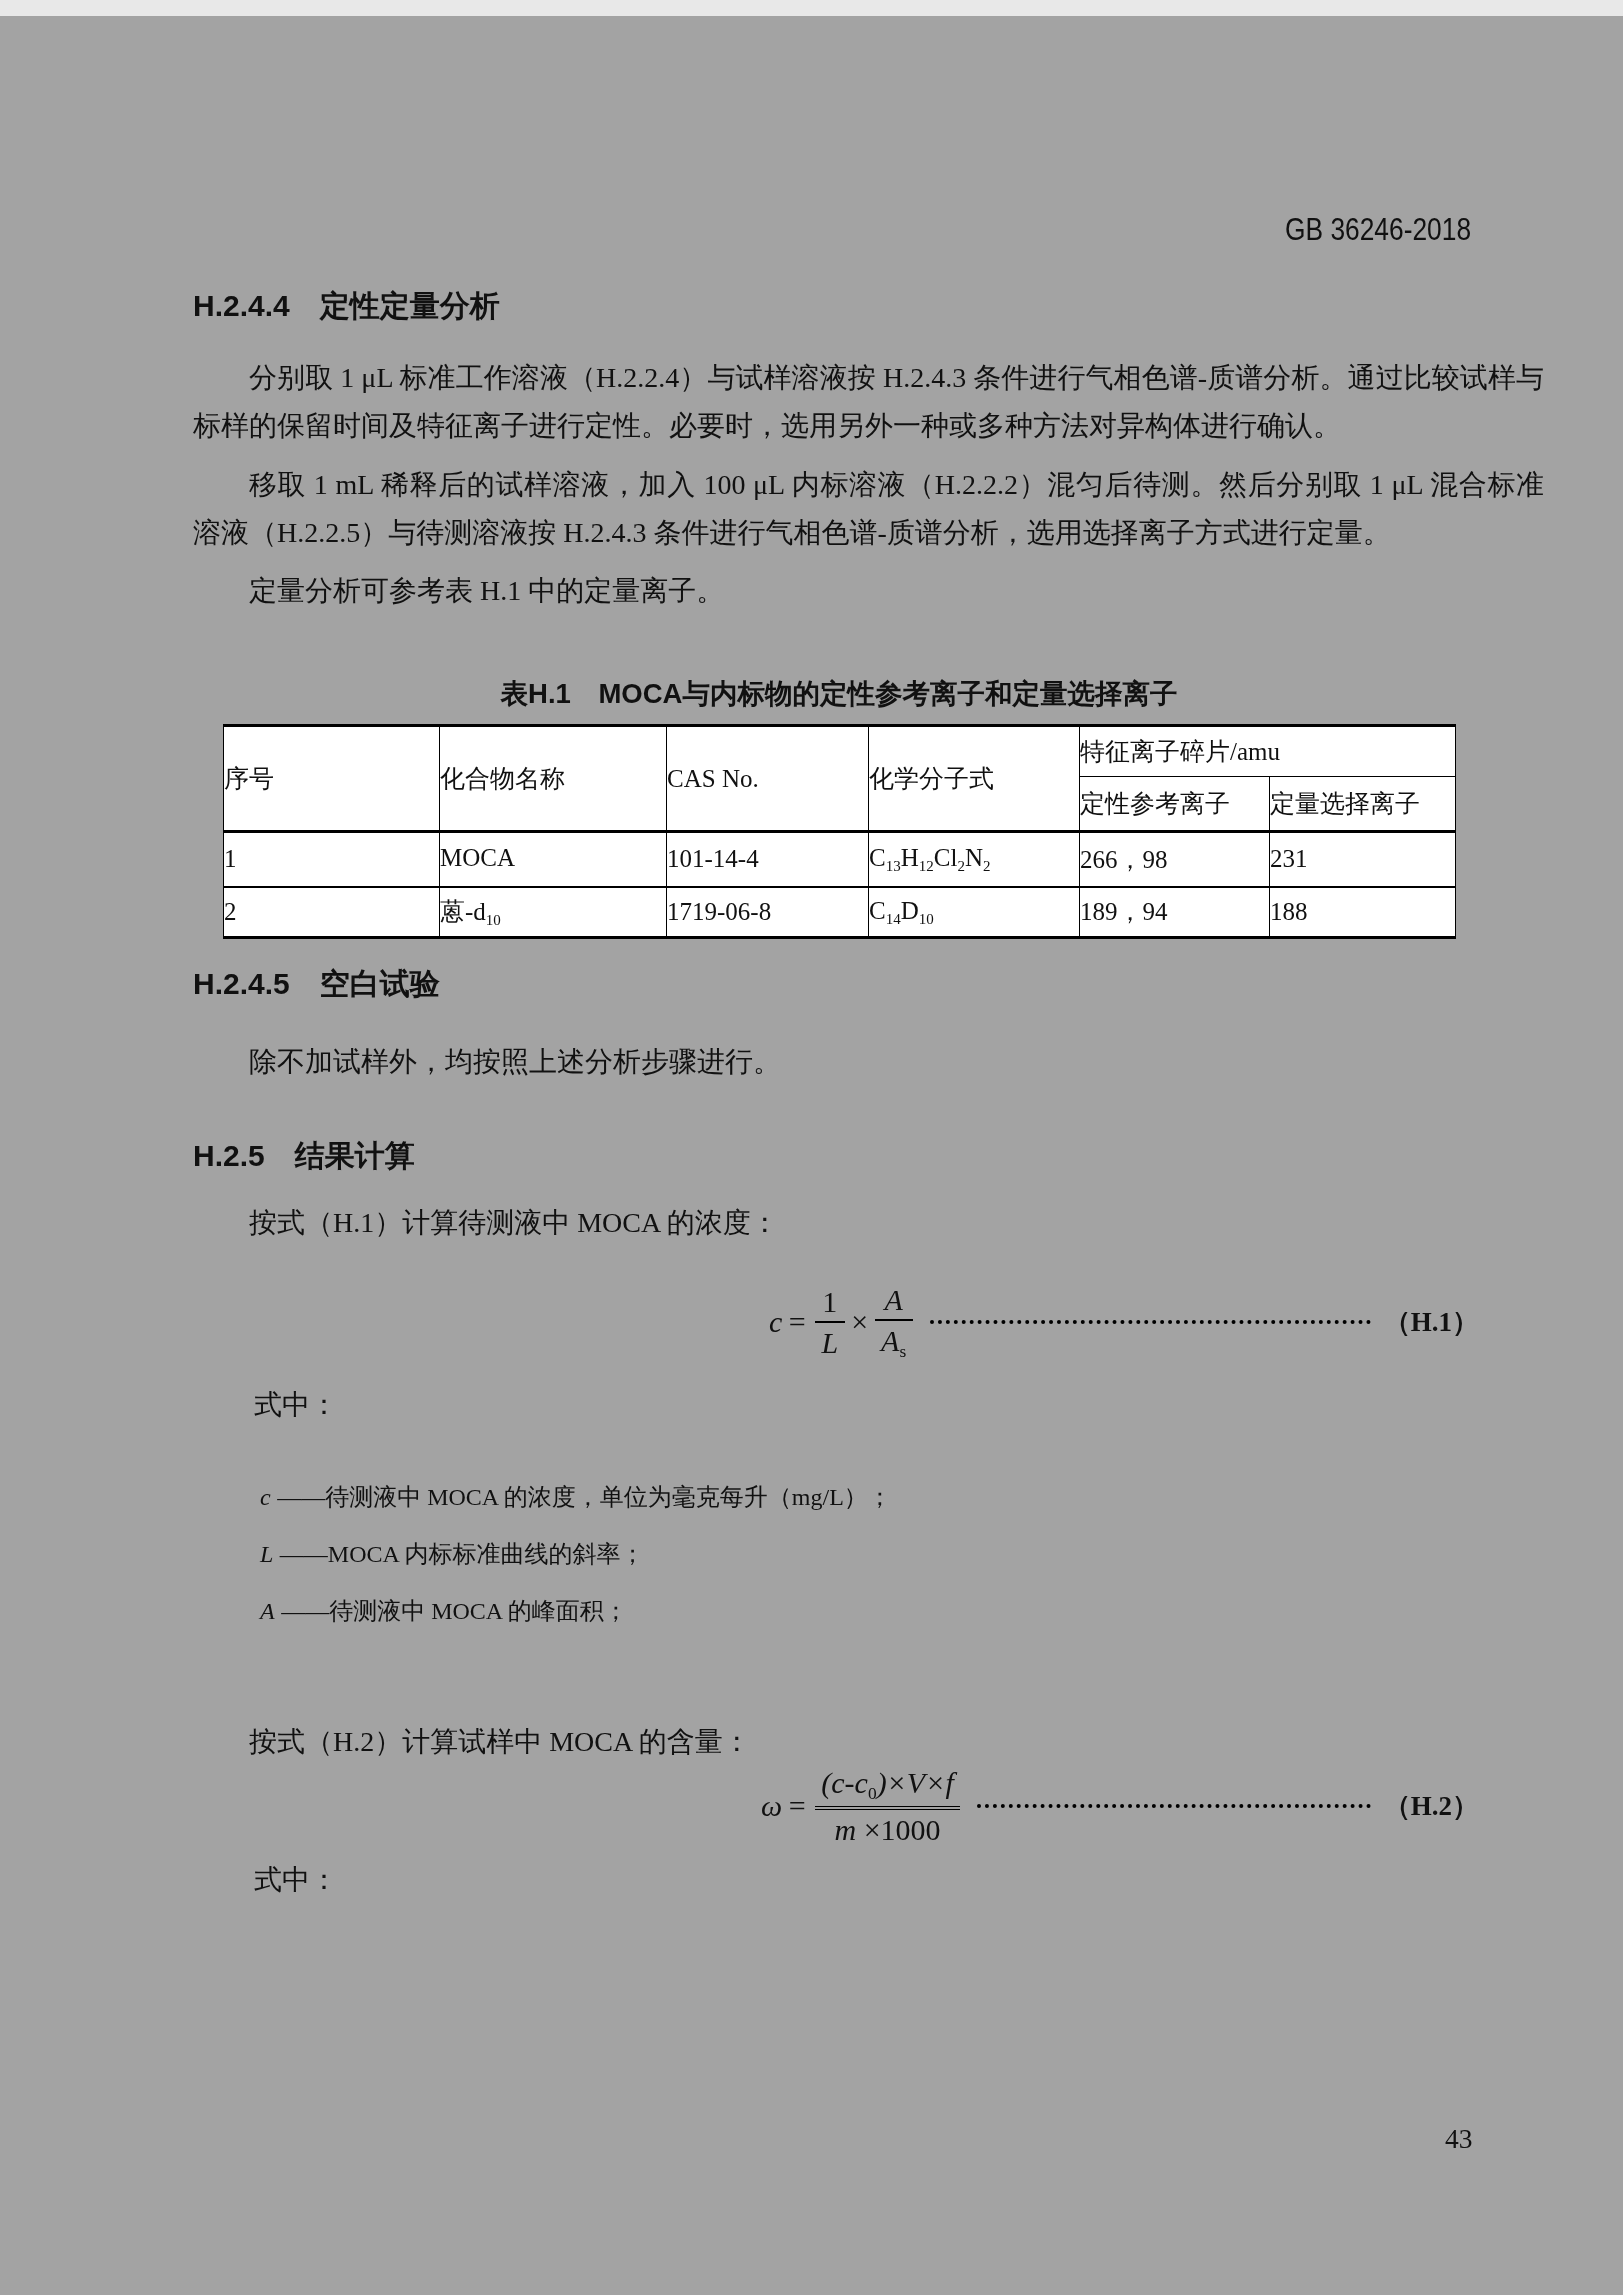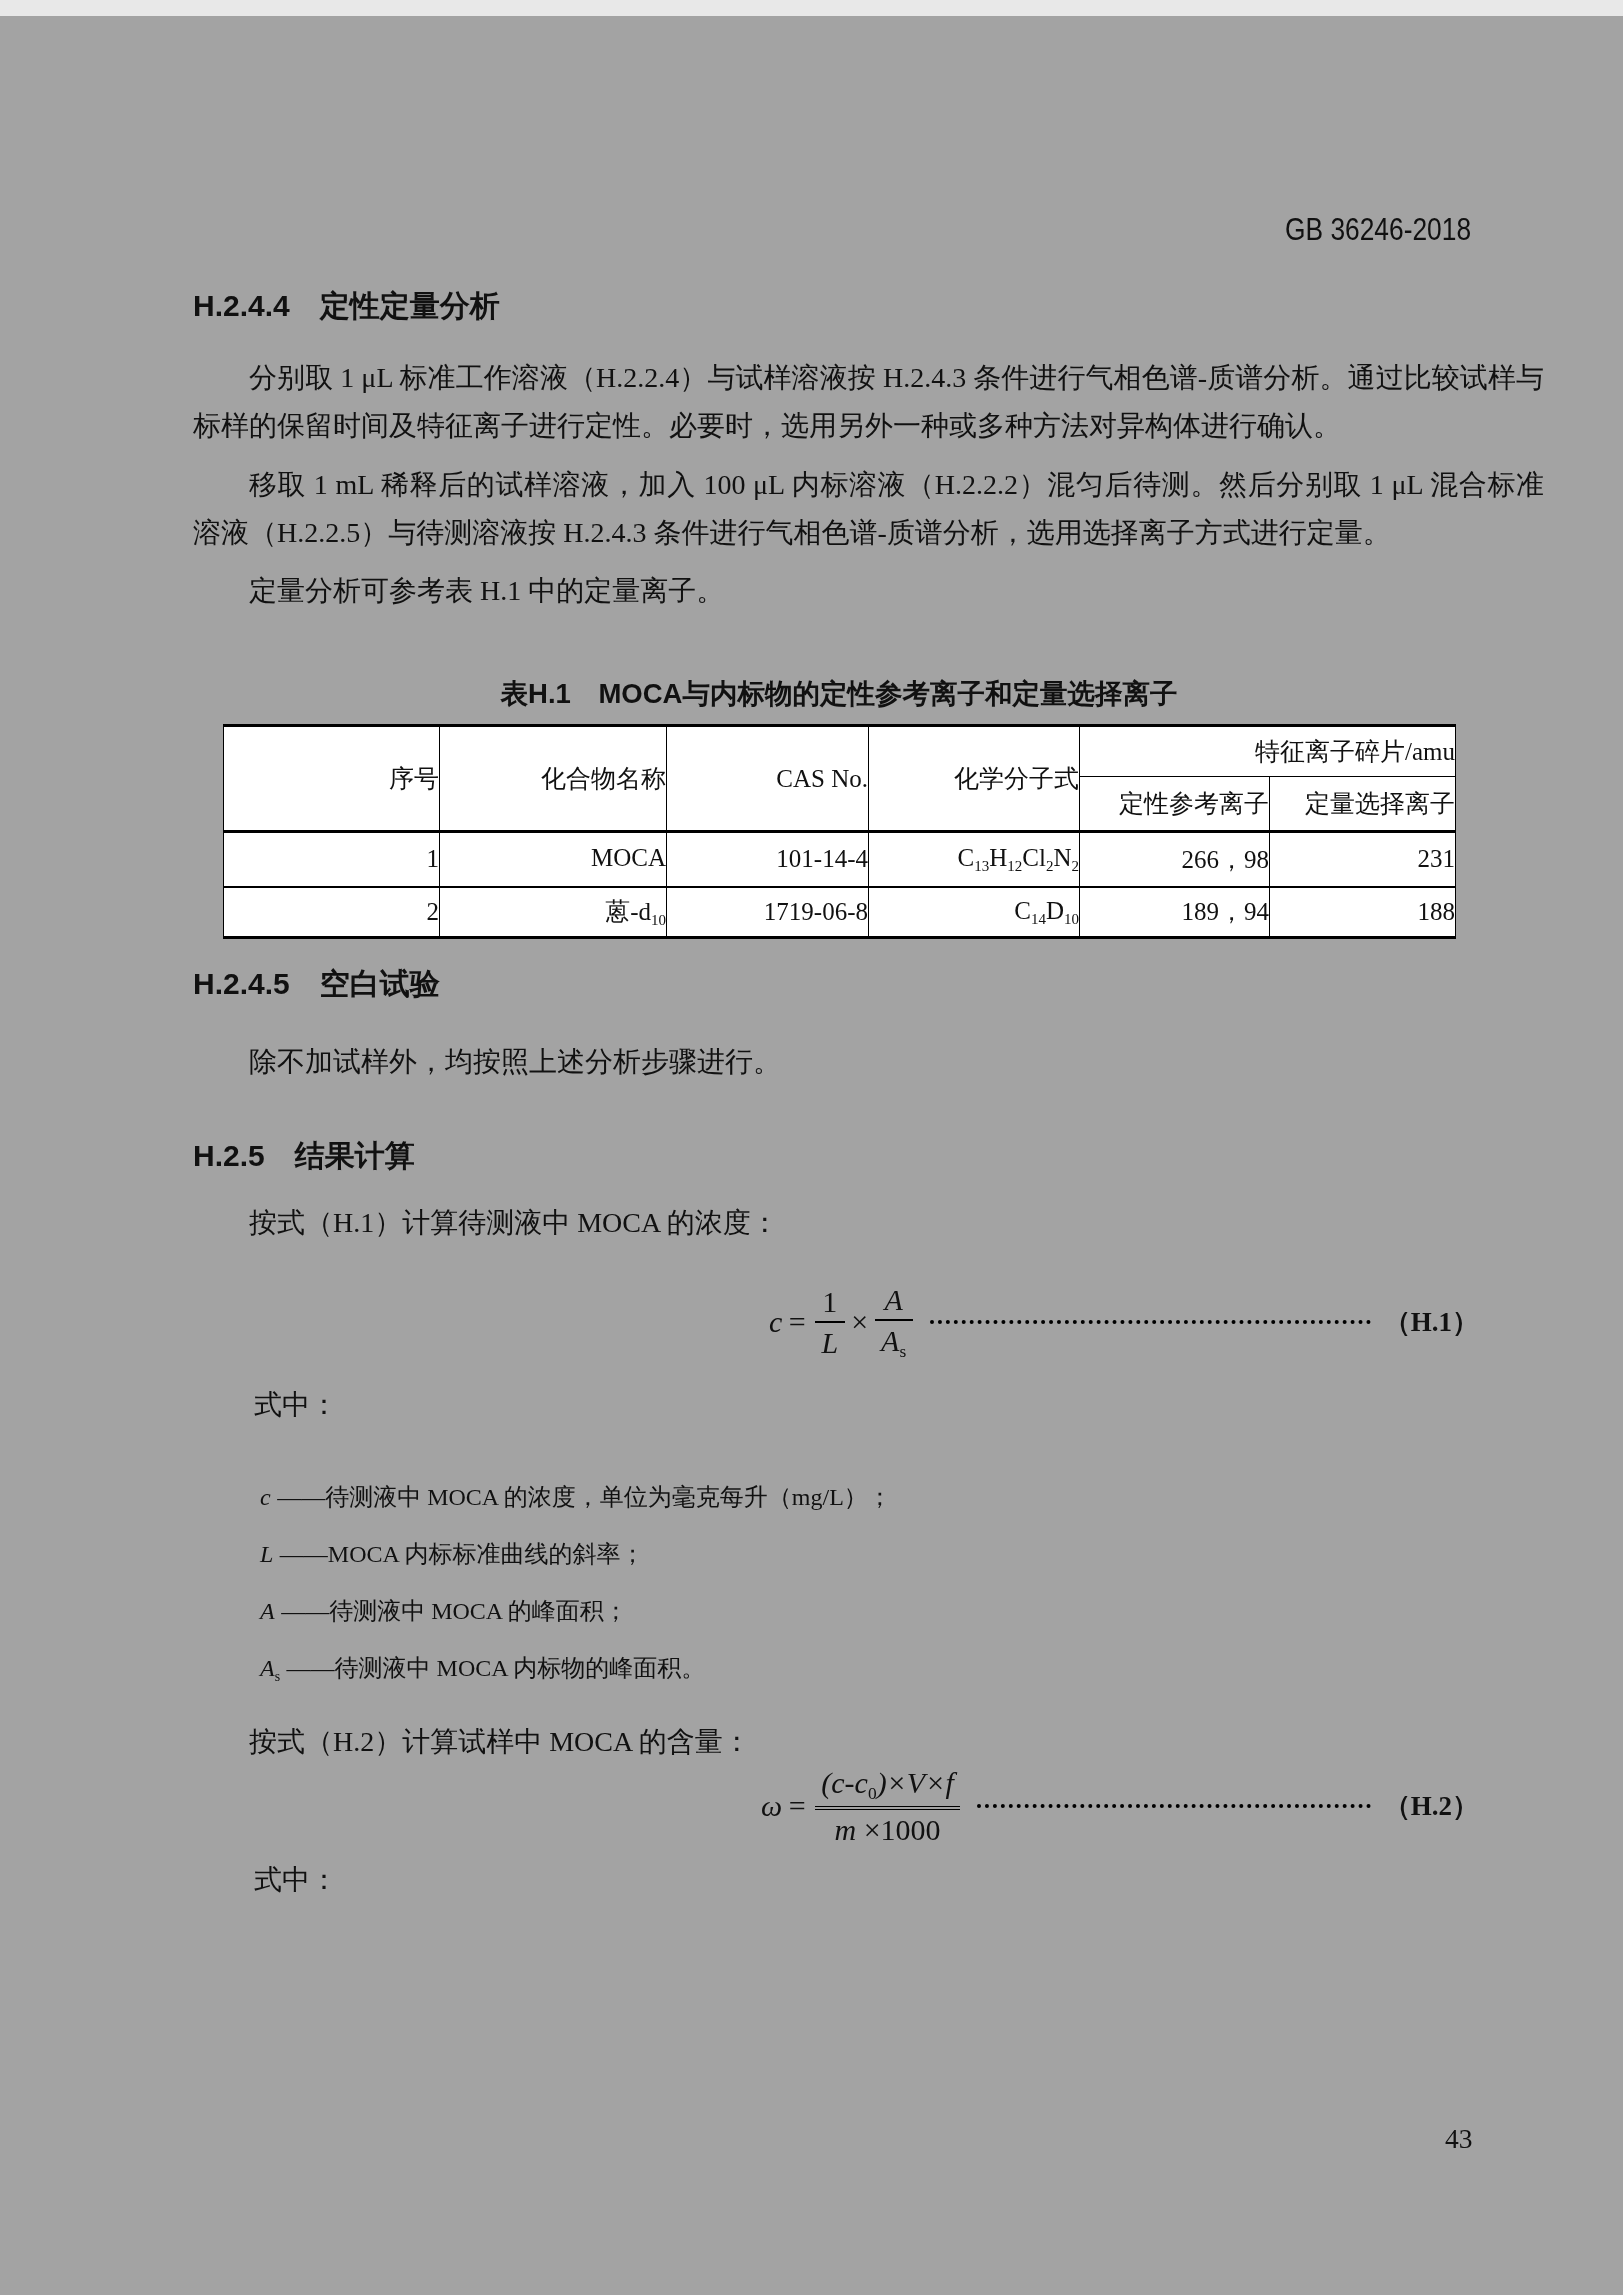--- a/index.html
+++ b/index.html
@@ -44,21 +44,21 @@
     font-family:"Liberation Sans","DejaVu Sans",sans-serif;
     font-weight:bold;font-size:27.5px;white-space:nowrap;
   }
   .tt-gap{display:inline-block;width:27.5px;}
   table.tbl{
     position:absolute;left:223px;top:708px;width:1232px;
     border-collapse:collapse;table-layout:fixed;background:#fff;
     border-top:3.9px solid #000;border-bottom:3.9px solid #000;
   }
   table.tbl th,table.tbl td{
-    border:1.3px solid #000;font-weight:normal;text-align:right;vertical-align:middle;
+    border:1.3px solid #000;font-weight:normal;text-align:left;vertical-align:middle;
     font-size:25px;padding:0;overflow:hidden;
   }
   table.tbl thead{border-bottom:3.9px solid #000;}
   table.tbl tbody tr.r1{border-bottom:2.6px solid #000;height:55px;}
   table.tbl tbody tr.r2{height:51px;}
   table.tbl thead tr.t1{height:51px;}
   table.tbl thead tr.t2{height:55px;}
   th.group{border-bottom:2px solid #000;}
   td.num,td.latin{font-size:26px;}
   sub.csub{font-size:0.6em;vertical-align:-0.3em;}
@@ -179,21 +179,20 @@
     <span class="leader"></span>
     <span class="f-label">（H.1）</span>
   </div>
 
   <div class="shizhong sz1">式中：</div>
 
   <div class="defs">
     <div><span class="dvar"><i>c</i><sub class="vsub"></sub></span><span>——待测液中 MOCA 的浓度，单位为毫克每升（mg/L）；</span></div>
     <div><span class="dvar"><i>L</i><sub class="vsub"></sub></span><span>——MOCA 内标标准曲线的斜率；</span></div>
     <div><span class="dvar"><i>A</i><sub class="vsub"></sub></span><span>——待测液中 MOCA 的峰面积；</span></div>
-    <div><span class="dvar"><i>A</i><sub class="vsub">s</sub></span><span>——待测液中 MOCA 内标物的峰面积。</span></div>
   </div>
 
   <div class="single p6">按式（H.2）计算试样中 MOCA 的含量：</div>
 
   <div class="formula f2pos">
     <i>ω</i>
       <span class="f-eq">=</span>
     <span class="frac">
       <span class="num dbl"><i>(c-c</i><sub class="vsub">0</sub><i>)×V×f</i></span>
       <span class="den"><i>m</i><span> ×1000</span></span>

